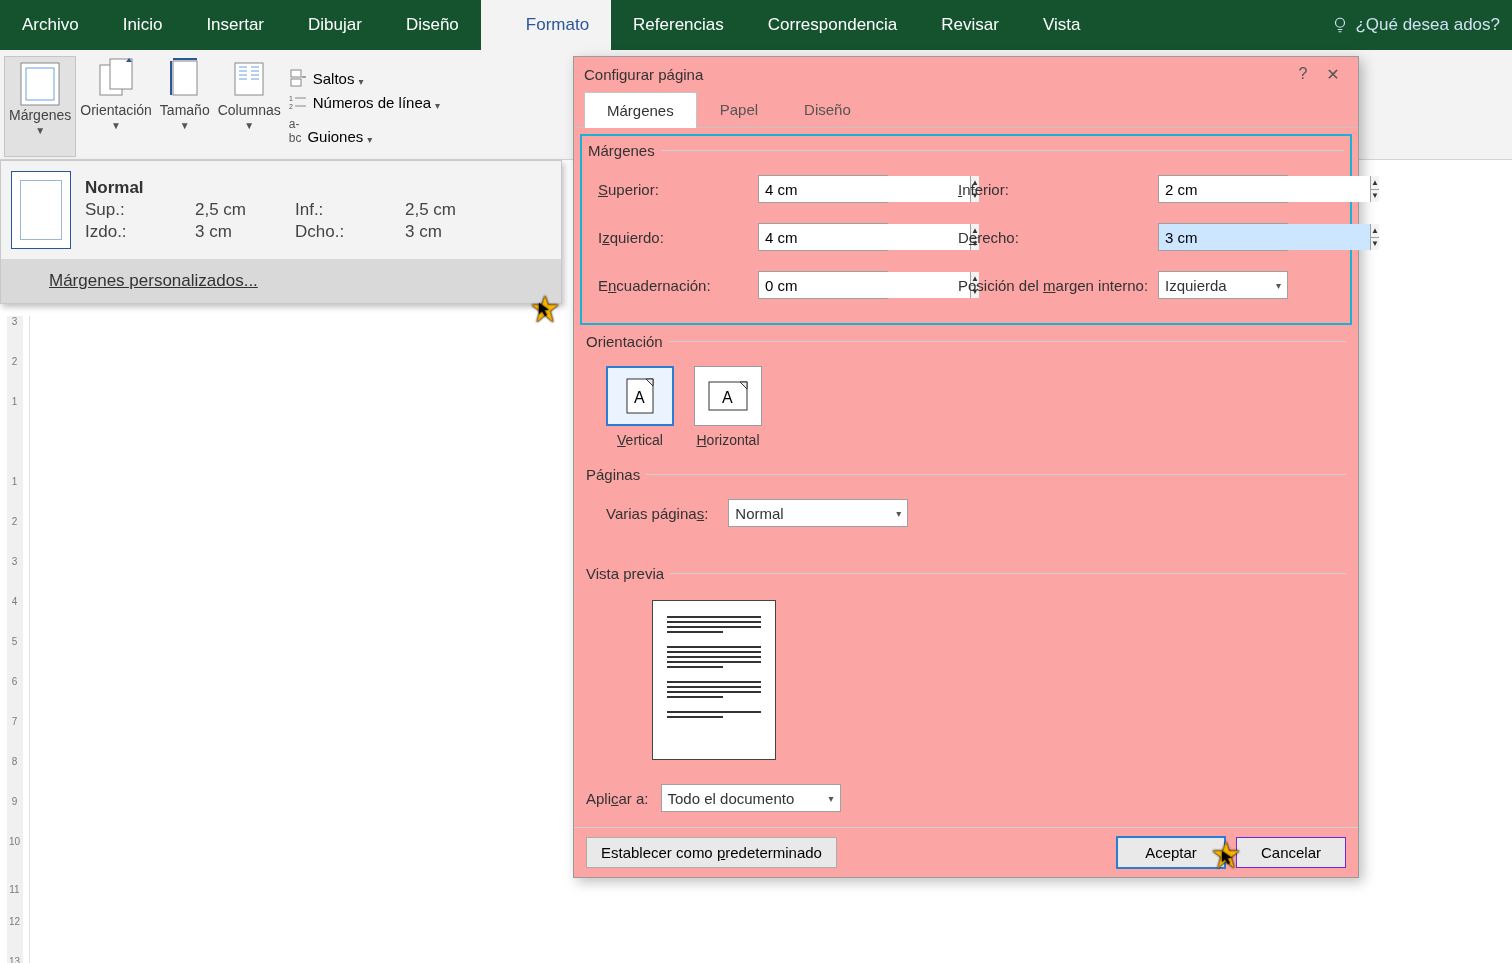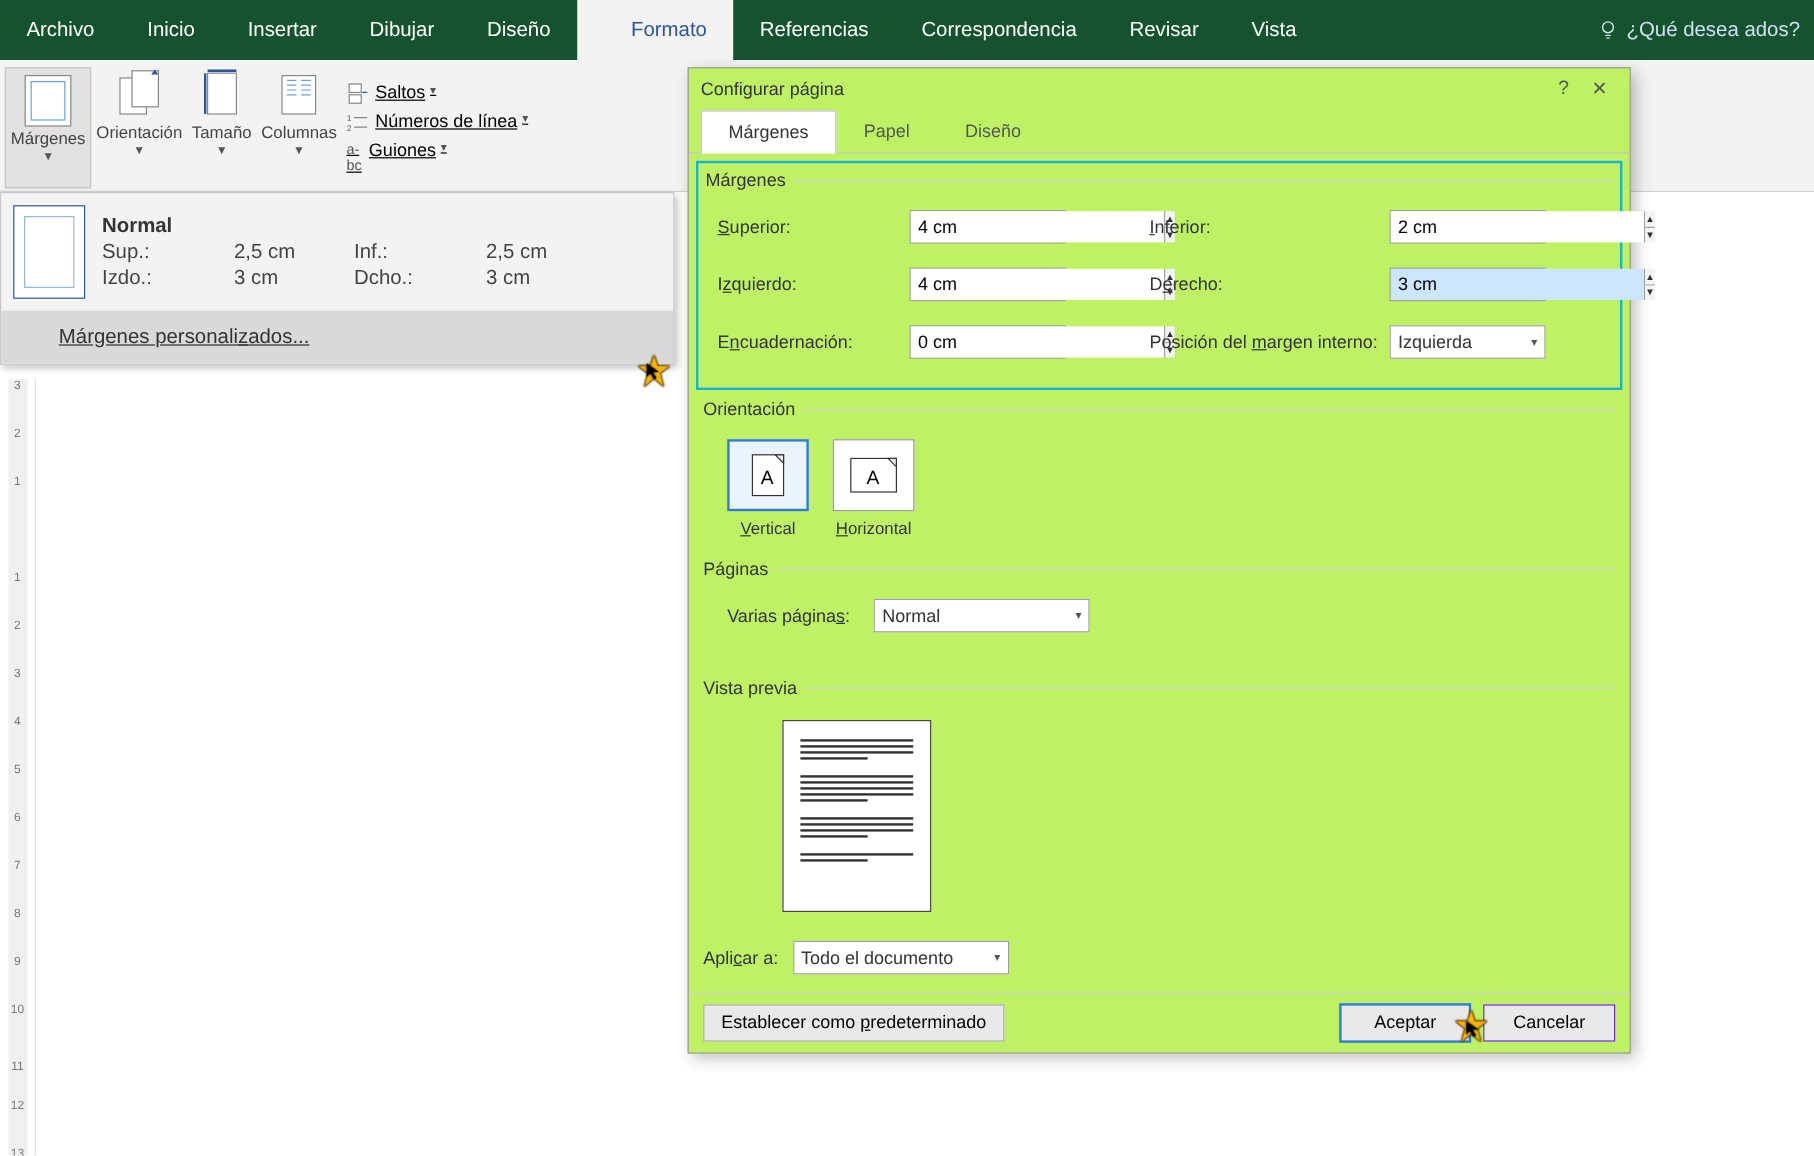--- a/index.html
+++ b/index.html
@@ -12,21 +12,21 @@
 .ribbon-tabs .tell-me { display: flex; align-items: center; margin-left: auto; padding: 0 12px; color: #cfe0f3; font-style: normal; }
 .ribbon-tabs .tell-me svg { margin-right: 6px; }
 
 
 .ribbon-toolbar { height: 110px; background: #F3F3F3; border-bottom: 1px solid #d4d4d4; display: flex; padding: 6px 4px 2px 4px; }
 .rt-group { display: flex; flex-direction: column; align-items: center; justify-content: flex-start; padding: 0 4px; font-size: 14px; color: #444; }
 .rt-group .icon-box { height: 46px; display:flex; align-items:center; justify-content:center; }
 .rt-group .caret { font-size: 10px; margin-top: 2px; color:#555;}
 .rt-margins { background:#e1e1e1; border:1px solid #c5c5c5; padding:4px 4px 0 4px;}
 .rt-list { display:flex; flex-direction:column; justify-content:center; height:100%; font-size:15px; }
-.rt-list .row { display:flex; align-items:flex-start; padding:3px 4px;text-decoration:underline; }
+.rt-list .row { display:flex; align-items:flex-end; padding:3px 4px; }
 .rt-list .row svg, .rt-list .row .glyph { margin-right:6px; }
 .rt-list .caret2 { font-size:10px; margin-left:4px; color:#555;}
 
 
 .preset-panel { position:absolute; left:0; top:160px; width:562px; background:#f3f3f3; border:1px solid #c8c8c8; box-shadow: 2px 3px 6px rgba(0,0,0,0.25); }
 .preset-item { display:flex; align-items:center; padding:10px 10px; }
 .preset-item .thumb { width:60px; height:78px; background:#fff; border:1px solid #2b579a; margin-right:14px; position:relative;}
 .preset-item .thumb::before { content:""; position:absolute; inset:8px; border:1px solid #9bb7da;}
 .preset-item .info { flex:1; font-size:17px; color:#444;}
 .preset-item .info .title { font-weight:600; color:#333; margin-bottom:2px;}
@@ -37,21 +37,21 @@
 .star { position:absolute; width:26px; height:26px; pointer-events:none; }
 .star svg { filter: drop-shadow(0 0 1px #000); }
 
 
 .ruler-area { position:absolute; left:0; top:316px; bottom:0; width:30px; background:#fff; border-right:1px solid #e0e0e0;}
 .ruler-inner { position:absolute; left:7px; top:0; bottom:0; width:16px; background:#f0f0f0;}
 .ruler-texts { position:absolute; left:0; width:100%; top:0; font-size:10px; color:#7a7a7a; text-align:center;}
 .ruler-texts div { position:absolute; width:100%; }
 
 
-.dialog { position:absolute; left:573px; top:56px; width:786px; height:822px; background:#bef264; border:1px solid #9a9a9a; box-shadow: 4px 4px 12px rgba(0,0,0,0.25); display:flex; flex-direction:column;}
+.dialog { position:absolute; left:573px; top:56px; width:786px; height:822px; background:#fca5a5; border:1px solid #9a9a9a; box-shadow: 4px 4px 12px rgba(0,0,0,0.25); display:flex; flex-direction:column;}
 .dialog-title { height:34px; display:flex; align-items:center; padding:0 10px; font-size:15px; color:#333;}
 .dialog-title .spacer { flex:1; }
 .dialog-title .winbtn { width:30px; text-align:center; cursor:pointer; font-size:16px; color:#555;}
 .dialog-tabs { display:flex; border-bottom:1px solid #c4c4c4; padding-left:10px; }
 .dialog-tabs .dtab { padding:9px 22px; font-size:15px; color:#555; border:1px solid transparent; border-bottom:none; cursor:pointer;}
 .dialog-tabs .dtab.active { border-color:#c4c4c4; background:#fff; position:relative; top:1px; color:#333;}
 .dialog-body { flex:1; padding:6px 12px 10px 12px; position:relative; font-size:15px; color:#333;}
 fieldset.group { border:none; border-top:1px solid #d0d0d0; margin:4px 0 10px 0; padding:10px 4px 6px 10px;}
 fieldset.group > legend { padding:0 6px 0 0; font-size:15px; color:#333; margin-left:-10px;}
 .highlight-box { border:2px solid #17b3d6; padding:2px 6px 8px 6px; margin:0 -6px 8px -6px;}

